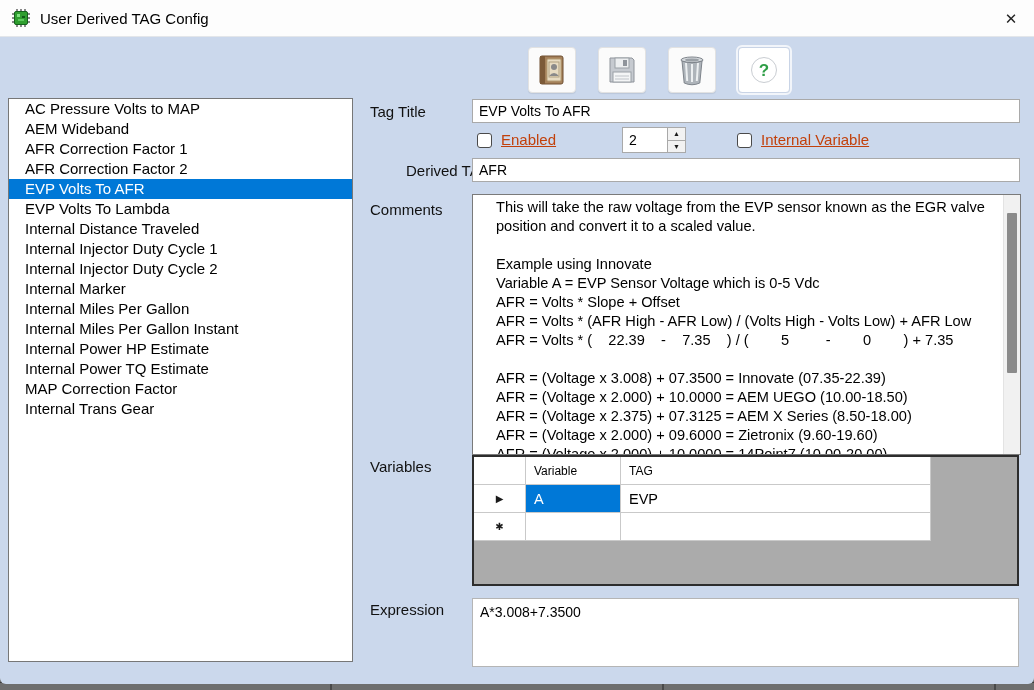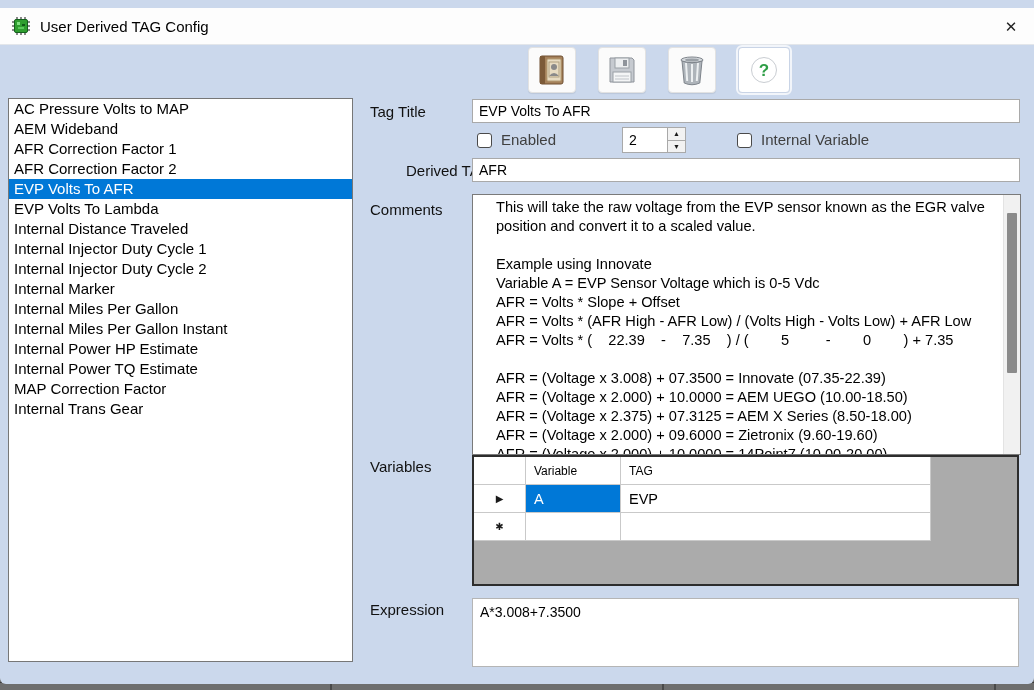--- a/index.html
+++ b/index.html
@@ -19,21 +19,21 @@
   #dialog {
     position:absolute; left:0; top:0; width:1034px; height:684px;
     background:#cbd8ec;
     border-radius:0 0 6px 6px;
     overflow:hidden;
   }
   
   #titlebar {
     position:absolute; left:0; top:0; width:1034px; height:37px;
     background:#fdfdfd; border-bottom:1px solid #e3e6ea;
-    display:flex; align-items:center;margin-top:8px;
+    display:flex; align-items:center;
   }
   #titlebar .app-icon { margin-left:11px; width:20px; height:20px; }
   #titlebar .title-text { margin-left:9px; font-size:15px; color:#000; }
   #close-btn {
     position:absolute; right:0; top:0; width:46px; height:37px;
     display:flex; align-items:center; justify-content:center;
     font-size:15px; color:#222; cursor:pointer;
   }
   
   .tool-btn {
@@ -43,39 +43,39 @@
     box-shadow:0 1px 1px rgba(0,0,0,.08);
   }
   .tool-btn.focused { background:#ffffff; border:1px solid #c9d4e6; outline:2px solid #f2f5fa; }
   
   #tag-list {
     position:absolute; left:8px; top:98px; width:345px; height:564px;
     background:#fff; border:1px solid #777; overflow:hidden;
   }
   .list-item {
     height:20px; line-height:20px; font-size:15px; color:#000;
-    padding-left:5px; white-space:nowrap;
+    padding-left:16px; white-space:nowrap;
   }
   .list-item.selected { background:#0078d7; color:#fff; }
   
   .field-label {
     position:absolute; left:370px; font-size:15px; color:#111;
   }
   
   .text-input {
     position:absolute; left:472px; width:548px; height:24px;
     background:#fff; border:1px solid #a9a9a9;
     font-size:14px; padding:3px 0 0 6px; color:#000;
     font-family:"Liberation Sans", sans-serif;
   }
   .checkbox {
     position:absolute; top:133px; width:15px; height:15px;
     background:#fff; border:1px solid #4a4a4a; border-radius:3px;
   }
-  .cb-label { position:absolute; top:131px; font-size:15px; color:#404040; }
+  .cb-label { position:absolute; top:131px; font-size:15px; color:#c2410c;text-decoration:underline; }
   
   #spinner {
     position:absolute; left:622px; top:127px; width:64px; height:26px;
     background:#fff; border:1px solid #a9a9a9; display:flex;
   }
   #spinner .spin-value { flex:1; font-size:14px; padding:4px 0 0 6px; }
   #spinner .spin-btns { width:18px; display:flex; flex-direction:column; border-left:1px solid #a9a9a9; }
   #spinner .spin-btns div {
     flex:1; background:#f2f2f2; border-bottom:1px solid #a9a9a9;
     display:flex; align-items:center; justify-content:center;

